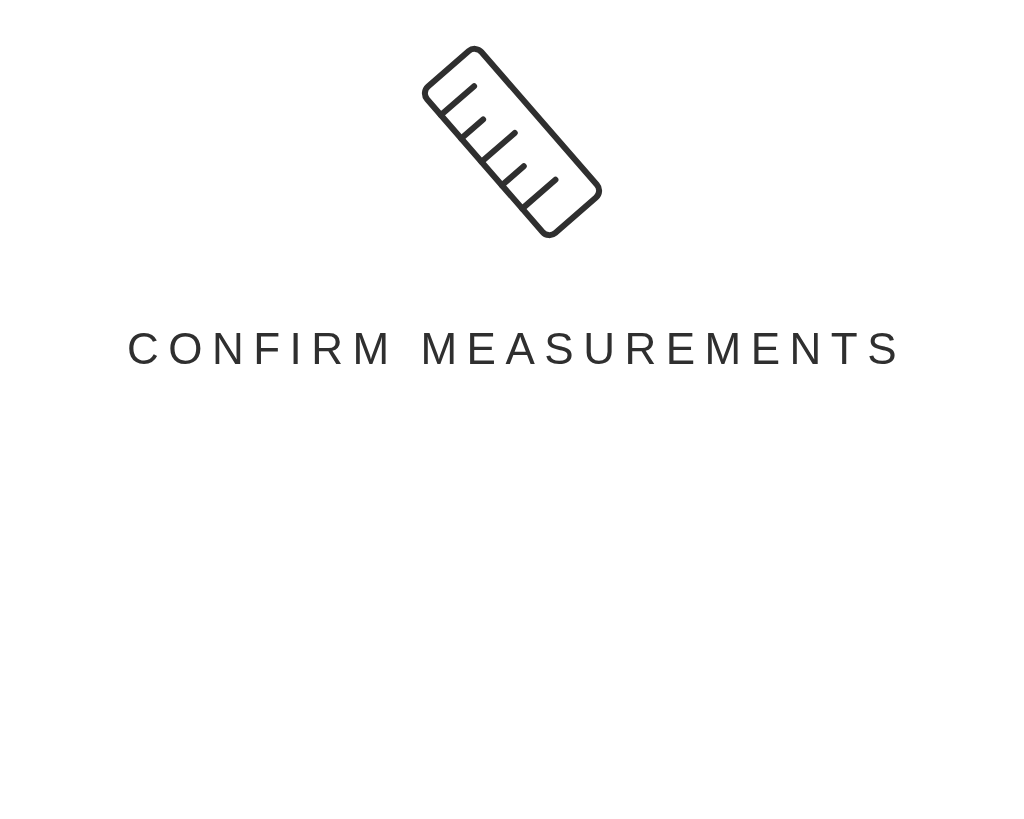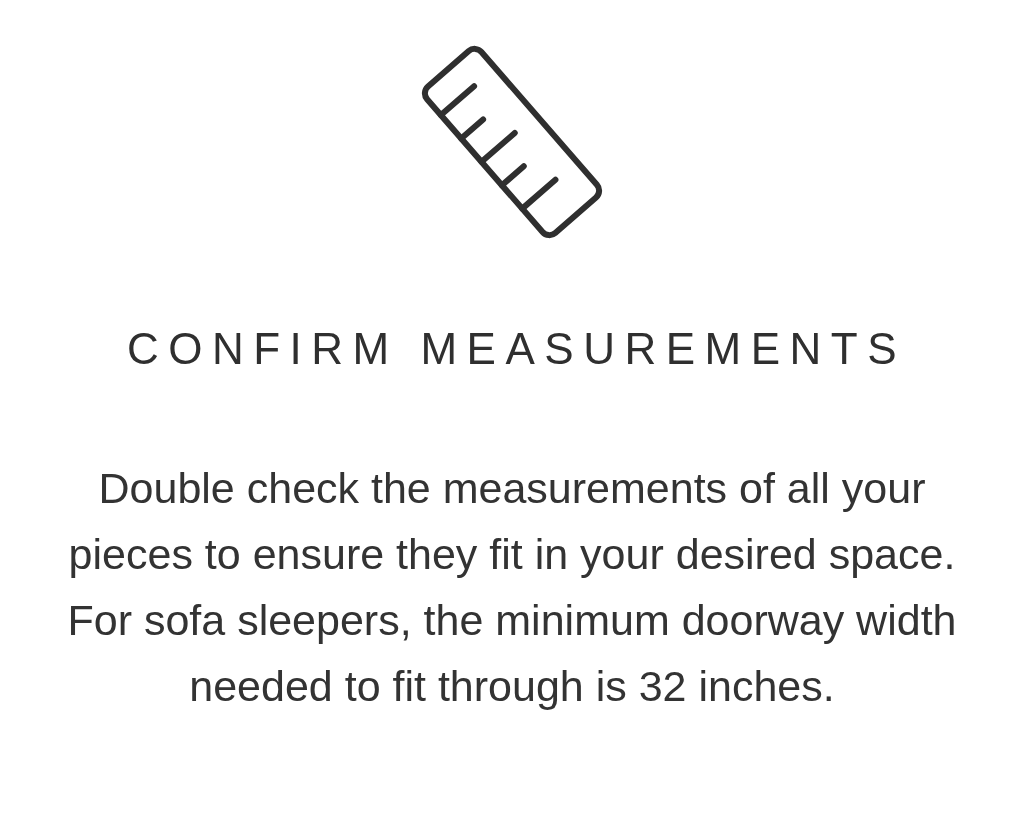--- a/index.html
+++ b/index.html
@@ -67,15 +67,14 @@
         <line x1="79" y1="79" x2="108" y2="79" stroke="#2f2f2f" stroke-width="6" stroke-linecap="round"></line>
         <line x1="79" y1="110" x2="123" y2="110" stroke="#2f2f2f" stroke-width="6" stroke-linecap="round"></line>
         <line x1="79" y1="141" x2="108" y2="141" stroke="#2f2f2f" stroke-width="6" stroke-linecap="round"></line>
         <line x1="79" y1="172" x2="123" y2="172" stroke="#2f2f2f" stroke-width="6" stroke-linecap="round"></line>
       </g>
     </svg>
   </div>
 
   <h1 class="headline">CONFIRM MEASUREMENTS</h1>
 
-  <p class="body-copy">Double check the measurements of all your pieces to ensure they fit in your desired space. For sofa sleepers, the minimum doorway width needed to fit through is 32 inches.</p>
 
 </div>
 
 </body></html>

